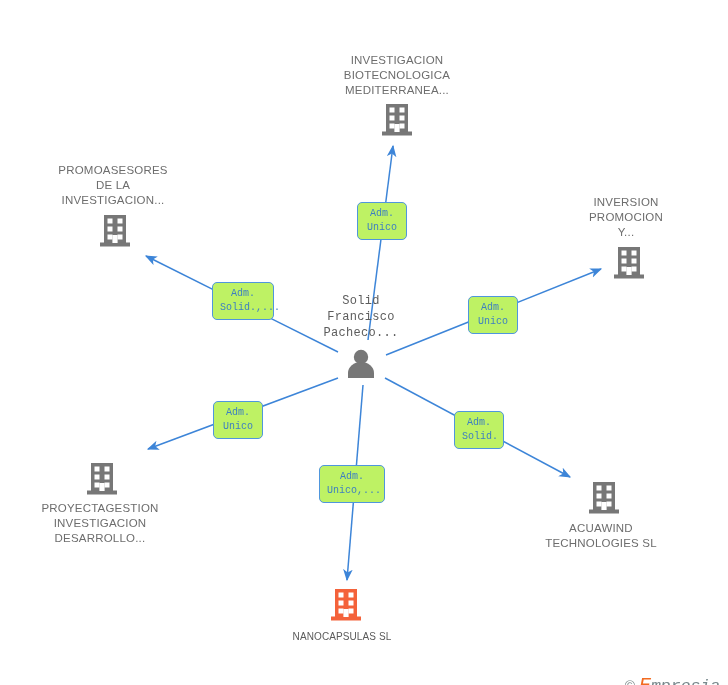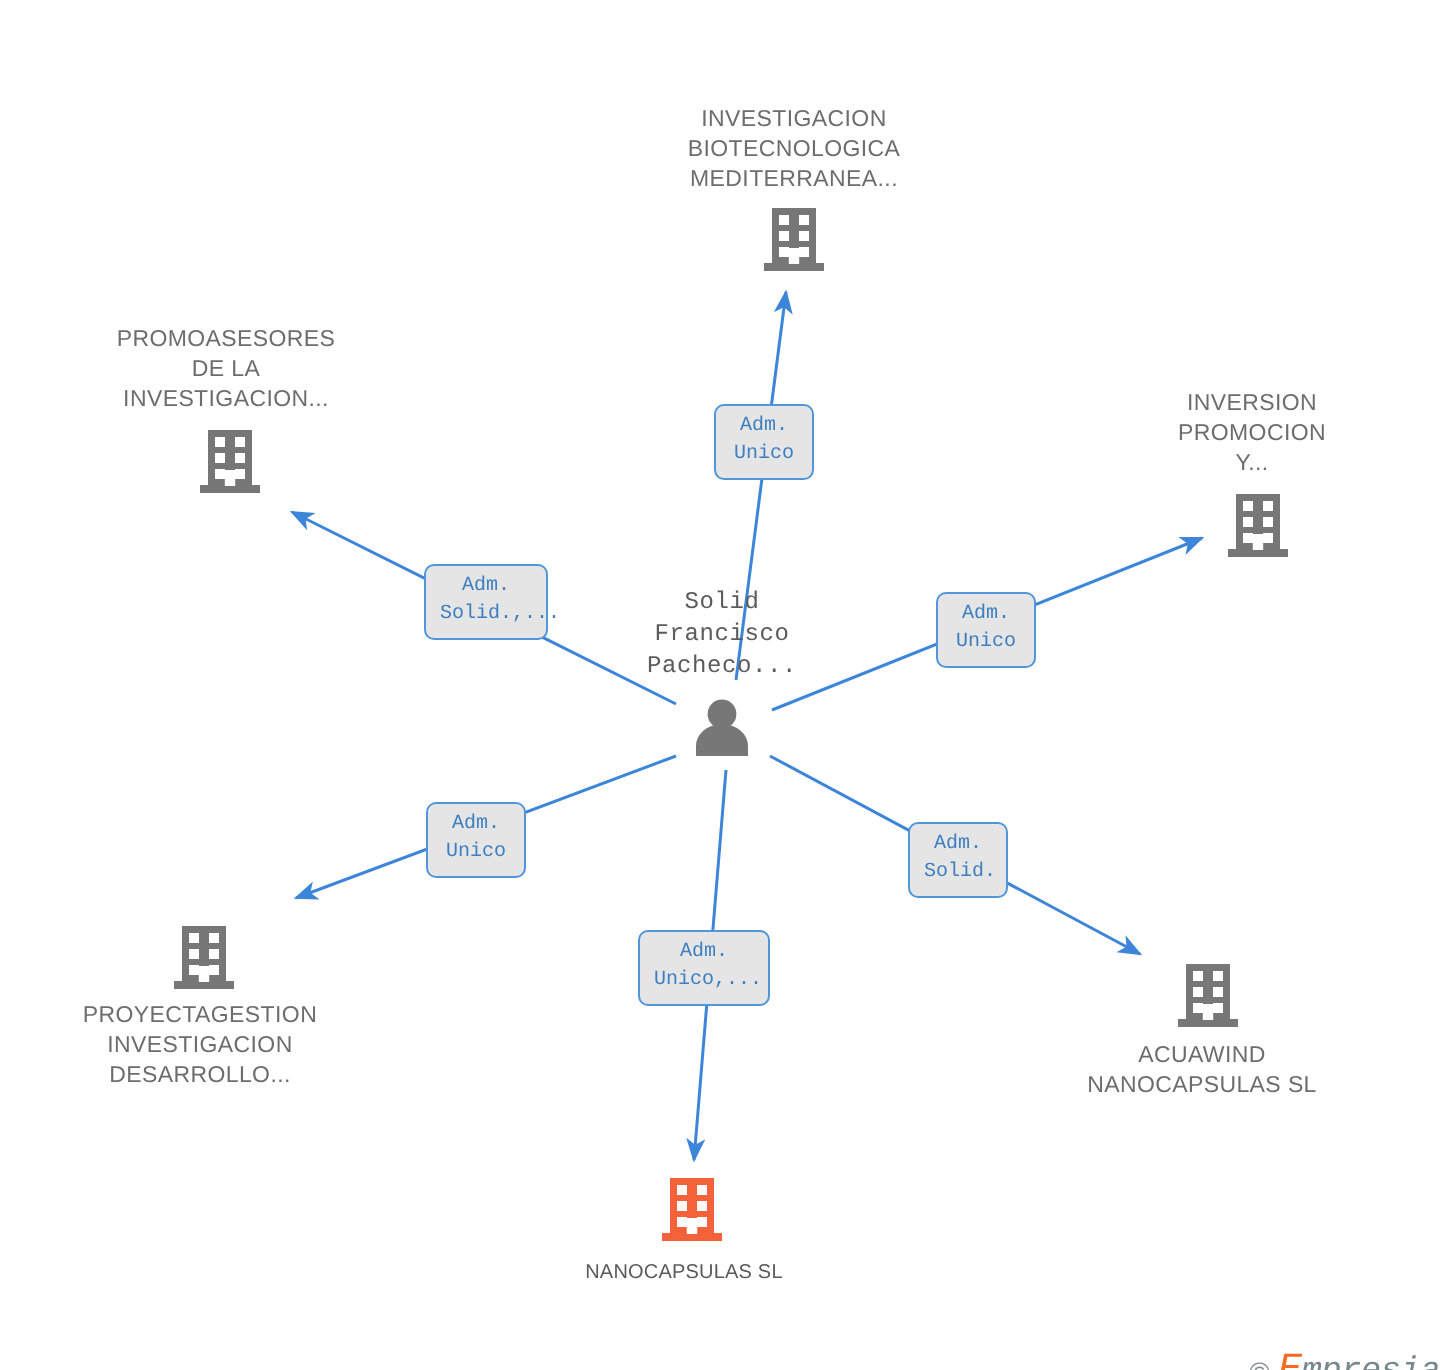--- a/index.html
+++ b/index.html
@@ -46,21 +46,21 @@
     letter-spacing: 0.3px;
   }
   .node-label.focus-node {
     color: #5a5a5a;
     font-weight: normal;
     font-size: 10px;
     letter-spacing: 0.1px;
   }
   .edge-label {
     position: absolute;
-    background: #e5e5e5;
+    background: #bef264;
     border: 1.3px solid #4f96dd;
     border-radius: 5px;
     color: #3d7fc1;
     font-family: "Liberation Mono", monospace;
     font-size: 10px;
     line-height: 14px;
     text-align: center;
     padding: 4px 7px 5px 7px;
     white-space: pre-line;
     box-sizing: border-box;
@@ -191,21 +191,21 @@
       <div class="node-label" style="left: 3px; top: 143px; width: 220px;">PROMOASESORES
 DE LA
 INVESTIGACION...</div>
       <div class="node-label" style="left: 516px; top: 175px; width: 220px;">INVERSION
 PROMOCION
 Y...</div>
       <div class="node-label" style="left: -10px; top: 481px; width: 220px;">PROYECTAGESTION
 INVESTIGACION
 DESARROLLO...</div>
       <div class="node-label" style="left: 491px; top: 501px; width: 220px;">ACUAWIND
-NANOCAPSULAS SL</div>
+TECHNOLOGIES SL</div>
       <div class="node-label focus-node" style="left: 232px; top: 609px; width: 220px;">NANOCAPSULAS SL</div>
       <div class="node-label center-person" style="left: 271px; top: 273px; width: 180px;">Solid
 Francisco
 Pacheco...</div>
     </div>
   <div id="edge-labels-layer">
       <div class="edge-label" style="left: 357px; top: 182px; width: 50px; height: 38px;">Adm.
 Unico</div>
       <div class="edge-label" style="left: 212px; top: 262px; width: 62px; height: 38px;">Adm.
 Solid.,...</div>

